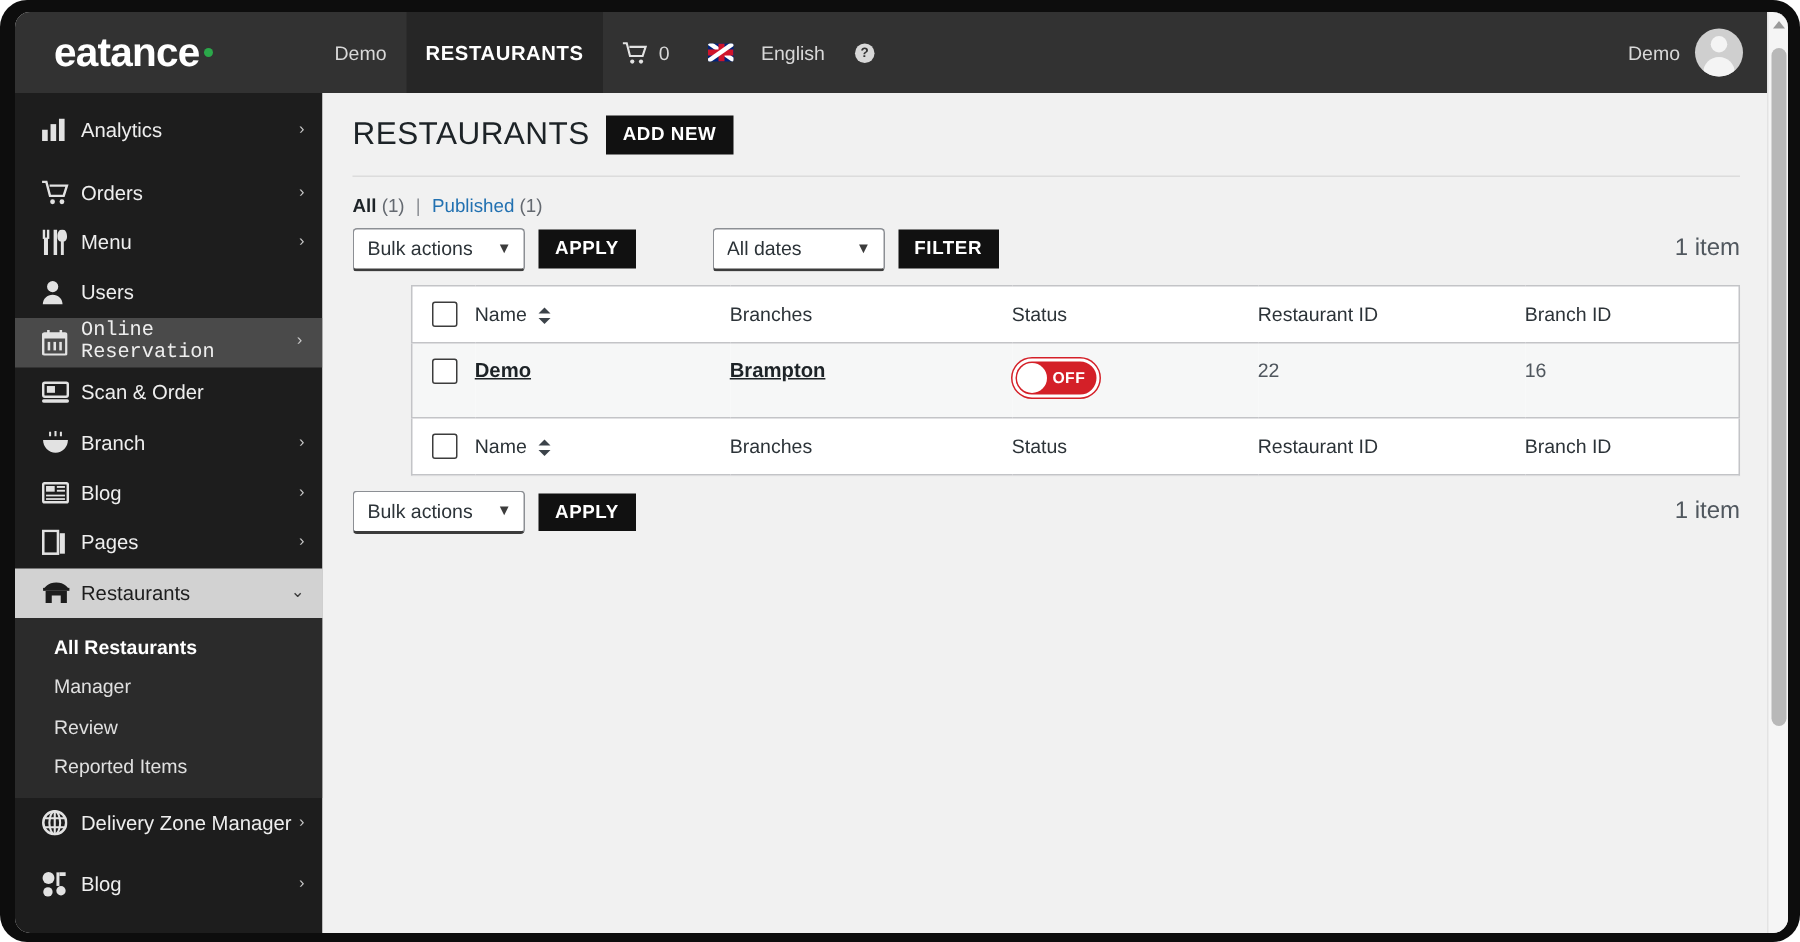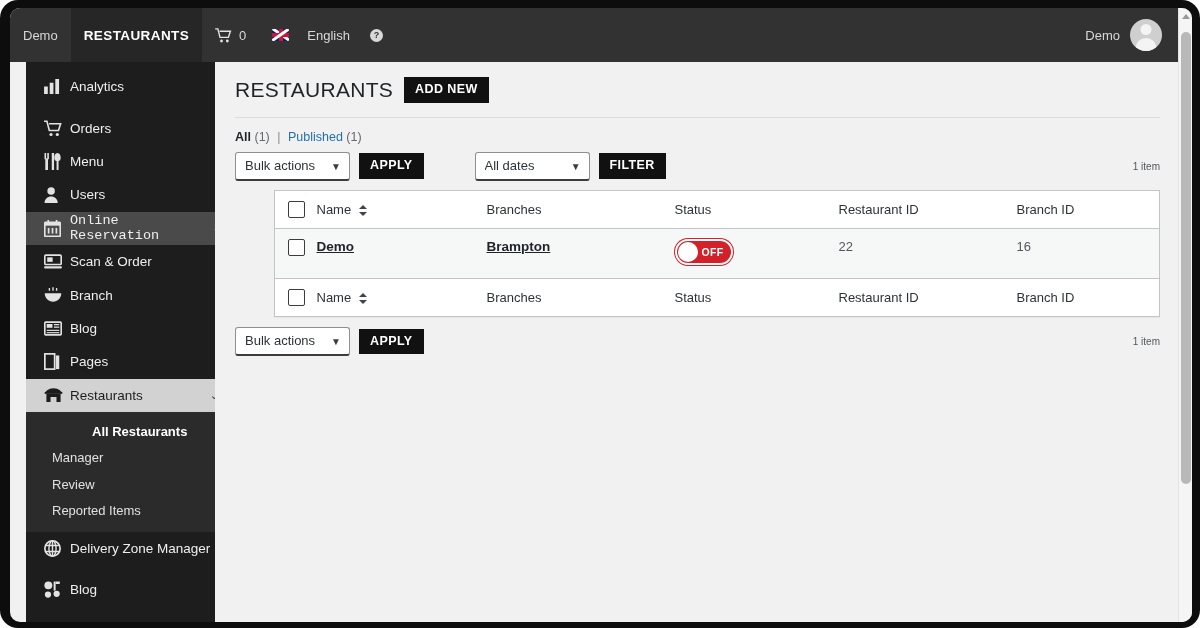--- a/index.html
+++ b/index.html
@@ -107,21 +107,21 @@
     background: #f4f4f4; transform: translateX(-50%);
   }
   .avatar::after {
     content: ""; position: absolute; left: 50%; top: 19px;
     width: 21px; height: 18px; border-radius: 11px 11px 0 0;
     background: #f4f4f4; transform: translateX(-50%);
   }
 
   
   .sidebar {
-    position: absolute; left: 16px; top: 54px;
+    position: absolute; left: 0; top: 54px;
     width: 205px; height: 560px;
     background: #1d1d1d;
   }
   .menu-item {
     height: 33.4px; display: flex; align-items: center;
     color: #eeeeee; font-size: 13.5px; padding-left: 18px;
     position: relative; cursor: pointer;
   }
   .menu-item .mi-ico {
     width: 26px; display: flex; align-items: center;
@@ -138,21 +138,21 @@
   }
   .menu-item.current .mi-ico { color: #1d1d1d; }
   .menu-item.current .mi-arrow { color: #3b3b3b; }
   .menu-spacer { height: 8px; }
   .submenu { background: #2b2b2b; padding: 6px 0 8px 0; }
   .sub-item {
     height: 26.5px; display: flex; align-items: center;
     color: #e0e0e0; font-size: 13px; padding-left: 26px;
     cursor: pointer;
   }
-  .sub-item.active { font-weight: bold; color: #ffffff; margin-left: 40px; }
+  .sub-item.active { font-weight: bold; color: #ffffff; }
 
   svg.ico { display: block; }
 
   
   .content {
     position: absolute; left: 205px; top: 54px;
     width: 965px; height: 560px;
     background: #f1f1f1;
     overflow: hidden;
   }
@@ -200,21 +200,21 @@
     font-family: "Liberation Sans", sans-serif;
     cursor: pointer;
   }
   .sel-wrap { position: relative; display: inline-block; }
   .sel-wrap .chev {
     position: absolute; right: 9px; top: 50%;
     transform: translateY(-50%); pointer-events: none;
     color: #3c3c3c; font-size: 10px;
   }
   .count-right {
-    margin-left: auto; font-size: 10px; color: #50575e;
+    margin-left: auto; font-size: 16px; color: #50575e;
   }
 
   
   .tablewrap { padding: 9px 20px 0 20px; margin-left: 39px; }
   table.wp {
     width: 100%; border-collapse: collapse;
     background: #ffffff;
     border: 1px solid #c3c4c7;
     box-shadow: 0 1px 1px rgba(0,0,0,0.04);
   }
@@ -313,20 +313,24 @@
   }
 </style>
 </head>
 <body>
 
 <div class="screen-frame">
 <div class="screen-inner">
 
   <div class="adminbar">
 
+    <div class="logo-wrap">
+      <span class="logo-text">eatance</span>
+      <span class="logo-dot"></span>
+    </div>
 
     <div class="ab-item">
       <span>Demo</span>
     </div>
 
     <div class="ab-item active">
       <span>RESTAURANTS</span>
     </div>
 
     <div class="ab-item ab-cart">

